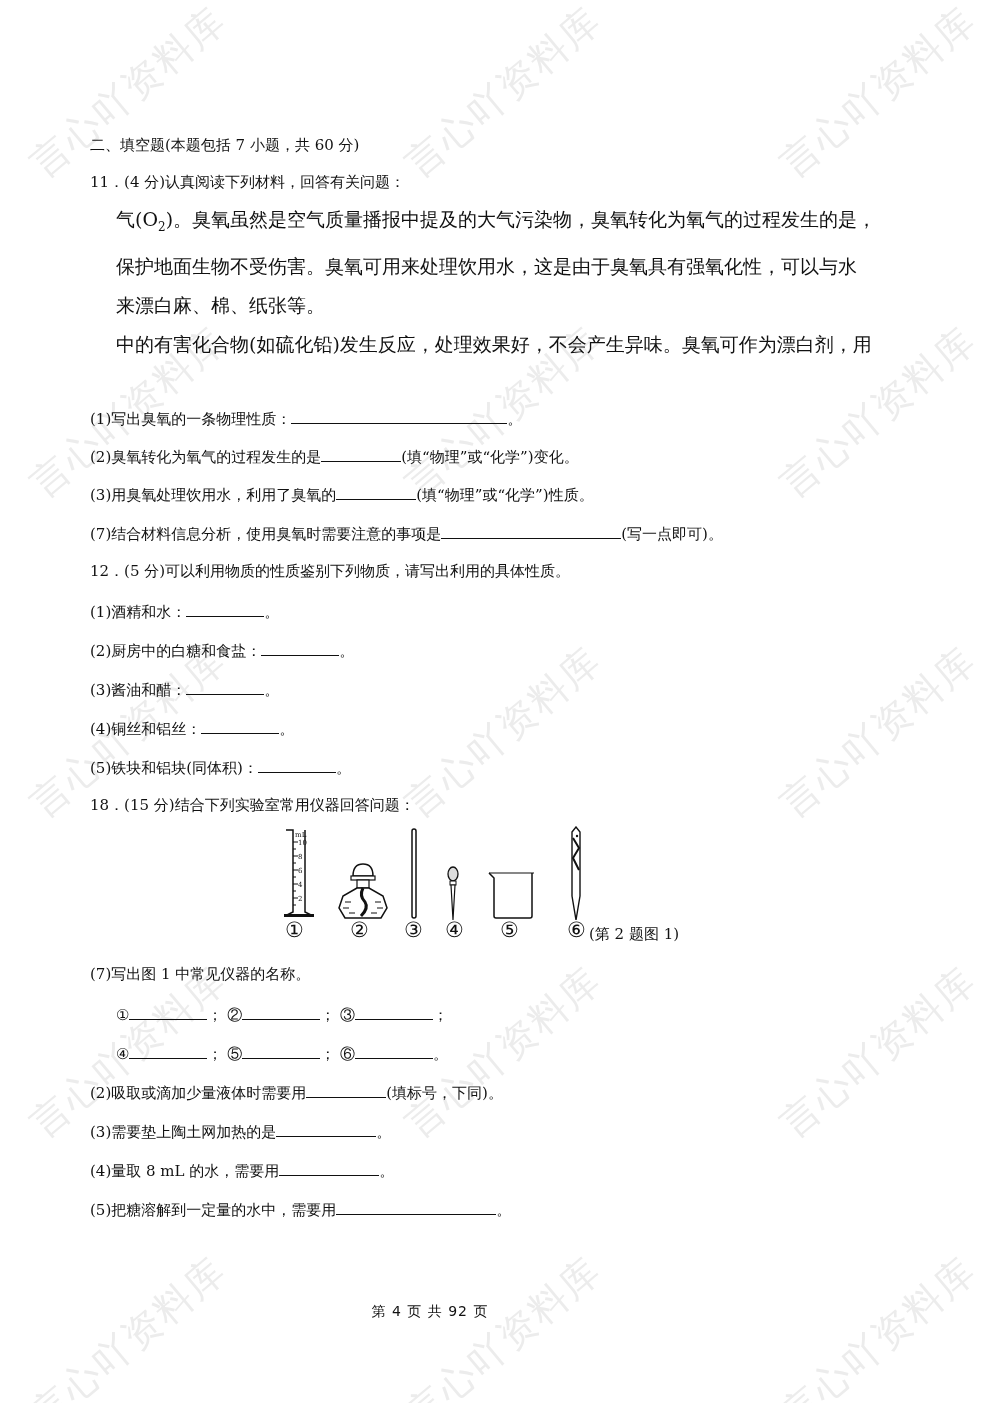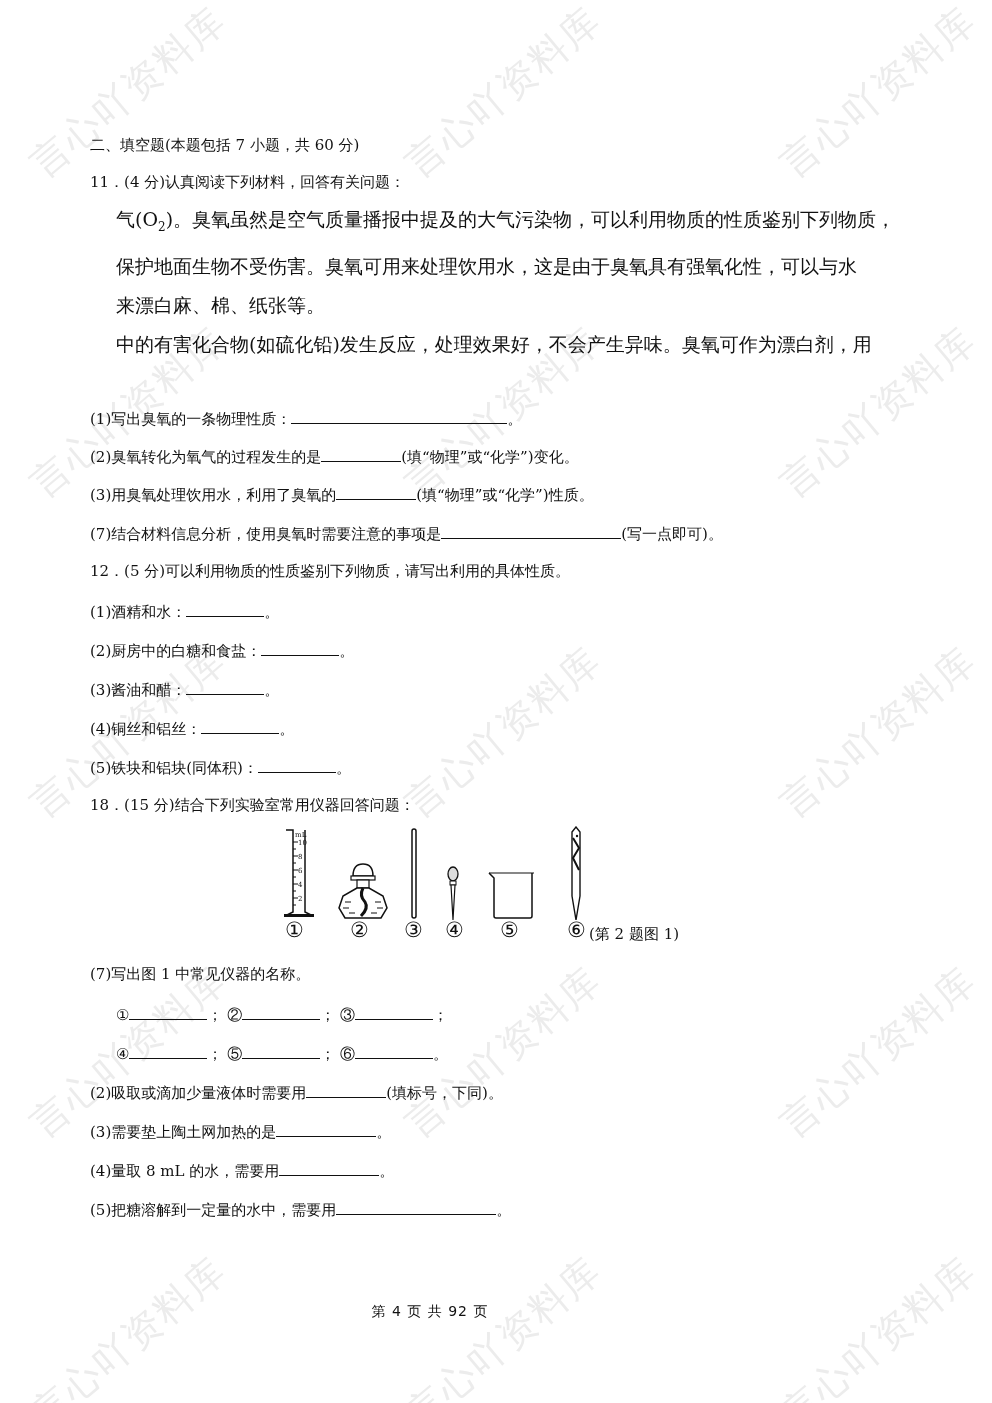--- a/index.html
+++ b/index.html
@@ -41,21 +41,21 @@
   <span class="wm" style="left:395px;top:1400px">言心吖资料库</span>
   <span class="wm" style="left:770px;top:1400px">言心吖资料库</span>
 </div>
 
 <div class="page">
 
   <div class="line" style="top:133px">二、填空题(本题包括 7 小题，共 60 分)</div>
 
   <div class="line" style="top:170px">11．(4 分)认真阅读下列材料，回答有关问题：</div>
   <div class="para" style="top:200px">
-    <div><span>气(O</span><sub>2</sub><span>)。臭氧虽然是空气质量播报中提及的大气污染物，可以利用物质的性质鉴别下列物质，</span></div>
+    <div><span>气(O</span><sub>2</sub><span>)。臭氧虽然是空气质量播报中提及的大气污染物，臭氧转化为氧气的过程发生的是，</span></div>
     <div>保护地面生物不受伤害。臭氧可用来处理饮用水，这是由于臭氧具有强氧化性，可以与水</div>
     <div>来漂白麻、棉、纸张等。</div>
     <div>中的有害化合物(如硫化铅)发生反应，处理效果好，不会产生异味。臭氧可作为漂白剂，用</div>
   </div>
 
   <div class="line" style="top:405px">
     <span>(1)写出臭氧的一条物理性质：</span><span class="blank" style="width:216px"></span><span>。</span>
   </div>
   <div class="line" style="top:443px">
     <span>(2)臭氧转化为氧气的过程发生的是</span><span class="blank" style="width:80px"></span><span>(填“物理”或“化学”)变化。</span>

